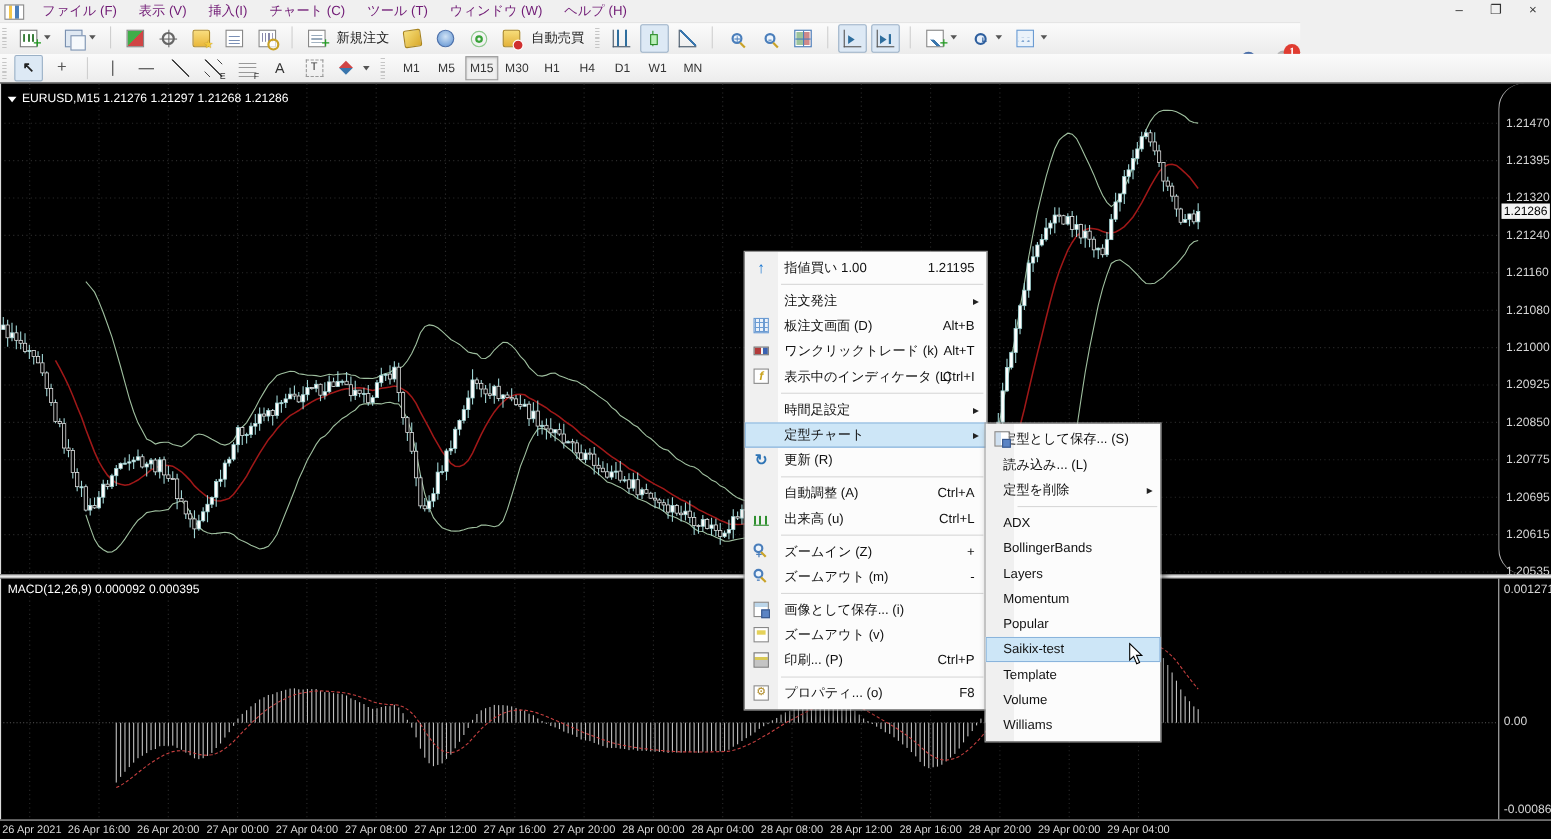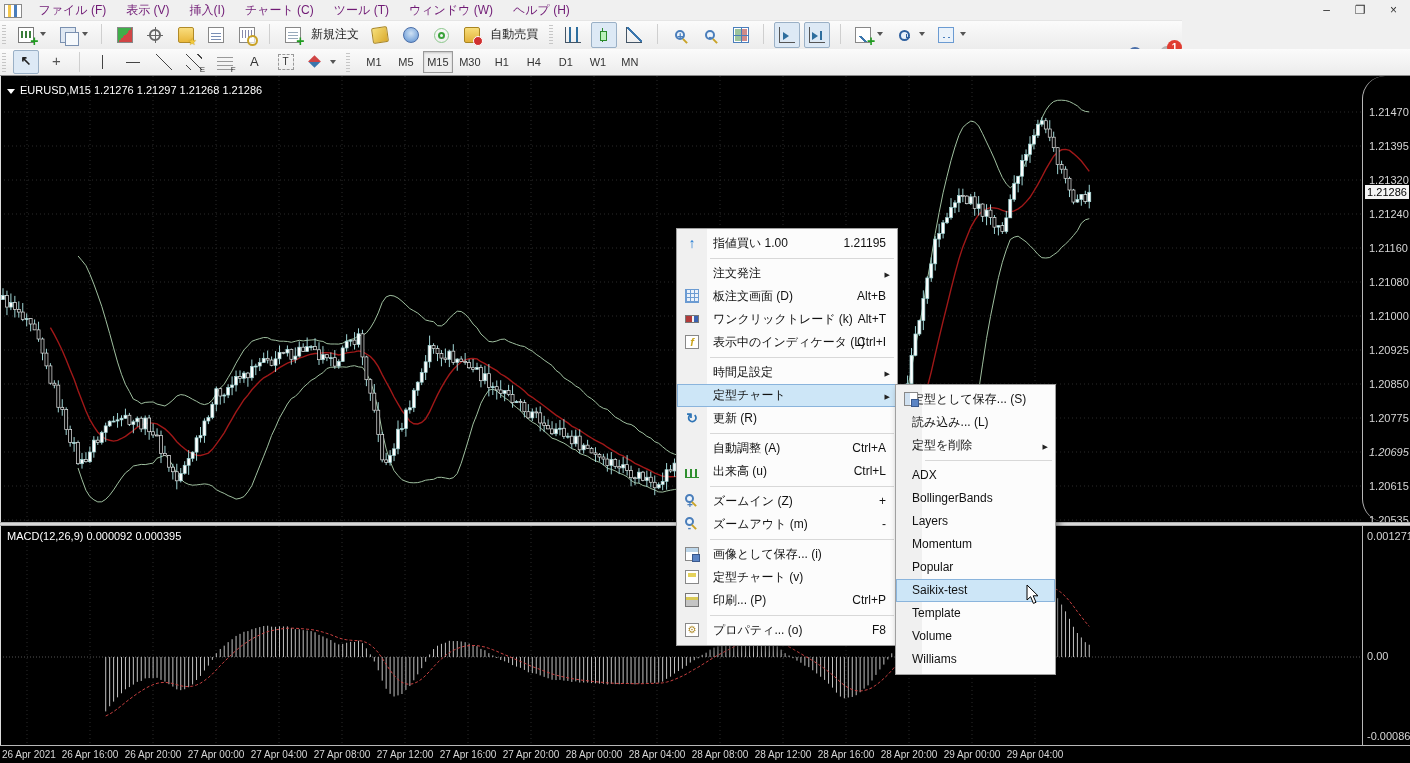--- a/index.html
+++ b/index.html
@@ -6,21 +6,21 @@
   #app{position:relative;width:1410px;height:763px;background:#f0f0f0;overflow:hidden;
        font-family:"Liberation Sans",sans-serif;-webkit-font-smoothing:antialiased;}
   
   #menubar{position:absolute;left:0;top:0;width:1410px;height:20px;background:#f0f0f0;}
   #app-icon{display:inline-block;width:16px;height:12px;margin:4px 2px 0 4px;vertical-align:top;
             border:1px solid #8a8a8a;background:linear-gradient(90deg,#fff 0 3px,#f5c84c 3px 6px,#fff 6px 9px,#4a7ebb 9px 12px,#fff 12px);}
   .mb-item{display:inline-block;height:20px;line-height:20px;padding:0 10px;font-size:12px;color:#701a75;cursor:default;}
   #win-controls{position:absolute;right:2px;top:0;}
   .wbtn{display:inline-block;width:29px;height:19px;line-height:17px;text-align:center;font-size:12px;color:#333;}
   
-  #toolbar{position:absolute;left:0;top:20px;width:1182px;height:28px;background:linear-gradient(#fbfbfb,#ececec);border-top:1px solid #e5e5e5;border-bottom:1px solid #d8d8d8;white-space:nowrap;padding-top:0;}
+  #toolbar{position:absolute;left:0;top:20px;width:1182px;height:28px;background:linear-gradient(#fbfbfb,#ececec);border-top:1px solid #e5e5e5;border-bottom:1px solid #d8d8d8;white-space:nowrap;padding-top:0;font-family:Liberation Serif, serif;}
   #drawbar{position:absolute;left:0;top:49px;width:1410px;height:26px;background:linear-gradient(#fbfbfb,#ececec);border-bottom:1px solid #c9c9c9;white-space:nowrap;}
   .grip{display:inline-block;width:4px;height:20px;margin:3px 3px 0 2px;vertical-align:top;
         background:repeating-linear-gradient(0deg,#c6c6c6 0 1px,transparent 1px 3px);}
   .tbtn{display:inline-flex;align-items:center;justify-content:center;width:24px;height:24px;margin:1px 0;border:1px solid transparent;border-radius:2px;vertical-align:top;}
   #drawbar .tbtn{height:22px;margin:1px 0;}
   .tbtn.sel{border-color:#9ab0c6;background:#dde9f5;}
   .tsep{display:inline-block;width:1px;height:20px;background:#cfcfcf;margin:3px 5px 0 5px;vertical-align:top;}
   .tlabel{display:inline-block;font-size:12px;color:#222;height:24px;line-height:24px;vertical-align:top;margin:1px 4px 0 1px;}
   .caret{display:inline-block;width:0;height:0;border-left:3px solid transparent;border-right:3px solid transparent;border-top:4px solid #555;margin:11px 4px 0 1px;vertical-align:top;}
   .ti{width:16px;height:16px;display:inline-block;position:relative;box-sizing:border-box;}
@@ -876,21 +876,21 @@
         <div class="ax-label" style="top: 30px;">1.21470</div>
         <div class="ax-label" style="top: 64px;">1.21395</div>
         <div class="ax-label" style="top: 98px;">1.21320</div>
         <div class="ax-label" style="top: 132px;">1.21240</div>
         <div class="ax-label" style="top: 166px;">1.21160</div>
         <div class="ax-label" style="top: 200px;">1.21080</div>
         <div class="ax-label" style="top: 234px;">1.21000</div>
         <div class="ax-label" style="top: 268px;">1.20925</div>
         <div class="ax-label" style="top: 302px;">1.20850</div>
         <div class="ax-label" style="top: 336px;">1.20775</div>
-        <div class="ax-label" style="top: 370px; font-style: italic;">1.20695</div>
+        <div class="ax-label" style="top: 370px;">1.20695</div>
         <div class="ax-label" style="top: 404px;">1.20615</div>
         <div class="ax-label" style="top: 438px;">1.20535</div>
         <div id="cur-price" style="top: 109.29px;">1.21286</div>
       </div>
     <div id="splitter"></div>
     <div id="macd-line-label">MACD(12,26,9) 0.000092 0.000395</div>
     <svg id="macd-svg" width="1362" height="219" style="position:absolute;left:0;top:450px;">
         <line x1="27" y1="0" x2="27" y2="219" stroke="#2b2b2b" stroke-dasharray="1,3"></line>
         <line x1="90" y1="0" x2="90" y2="219" stroke="#2b2b2b" stroke-dasharray="1,3"></line>
         <line x1="153" y1="0" x2="153" y2="219" stroke="#2b2b2b" stroke-dasharray="1,3"></line>
@@ -1200,21 +1200,21 @@
       <div class="m-item hl has-sub"><span class="mi-icon"></span><span class="mi-label">定型チャート</span><span class="mi-right"></span></div>
       <div class="m-item"><span class="mi-icon icon-refresh"></span><span class="mi-label">更新 (R)</span><span class="mi-right"></span></div>
       <div class="m-sep"></div>
       <div class="m-item"><span class="mi-icon"></span><span class="mi-label">自動調整 (A)</span><span class="mi-right">Ctrl+A</span></div>
       <div class="m-item"><span class="mi-icon icon-volume"></span><span class="mi-label">出来高 (u)</span><span class="mi-right">Ctrl+L</span></div>
       <div class="m-sep"></div>
       <div class="m-item"><span class="mi-icon icon-zoomin"></span><span class="mi-label">ズームイン (Z)</span><span class="mi-right">+</span></div>
       <div class="m-item"><span class="mi-icon icon-zoomout"></span><span class="mi-label">ズームアウト (m)</span><span class="mi-right">-</span></div>
       <div class="m-sep"></div>
       <div class="m-item"><span class="mi-icon icon-saveimg"></span><span class="mi-label">画像として保存... (i)</span><span class="mi-right"></span></div>
-      <div class="m-item"><span class="mi-icon icon-preview"></span><span class="mi-label">定型チャート (v)</span><span class="mi-right"></span></div>
+      <div class="m-item"><span class="mi-icon icon-preview"></span><span class="mi-label">ズームアウト (v)</span><span class="mi-right"></span></div>
       <div class="m-item"><span class="mi-icon icon-print"></span><span class="mi-label">印刷... (P)</span><span class="mi-right">Ctrl+P</span></div>
       <div class="m-sep"></div>
       <div class="m-item"><span class="mi-icon icon-props"></span><span class="mi-label">プロパティ... (o)</span><span class="mi-right">F8</span></div>
     </div>
 
   <div id="template-submenu" class="menu">
       <div class="m-item"><span class="mi-icon icon-savetpl"></span><span class="mi-label">定型として保存... (S)</span><span class="mi-right"></span></div>
       <div class="m-item"><span class="mi-icon"></span><span class="mi-label">読み込み... (L)</span><span class="mi-right"></span></div>
       <div class="m-item has-sub"><span class="mi-icon"></span><span class="mi-label">定型を削除</span><span class="mi-right"></span></div>
       <div class="m-sep"></div>

